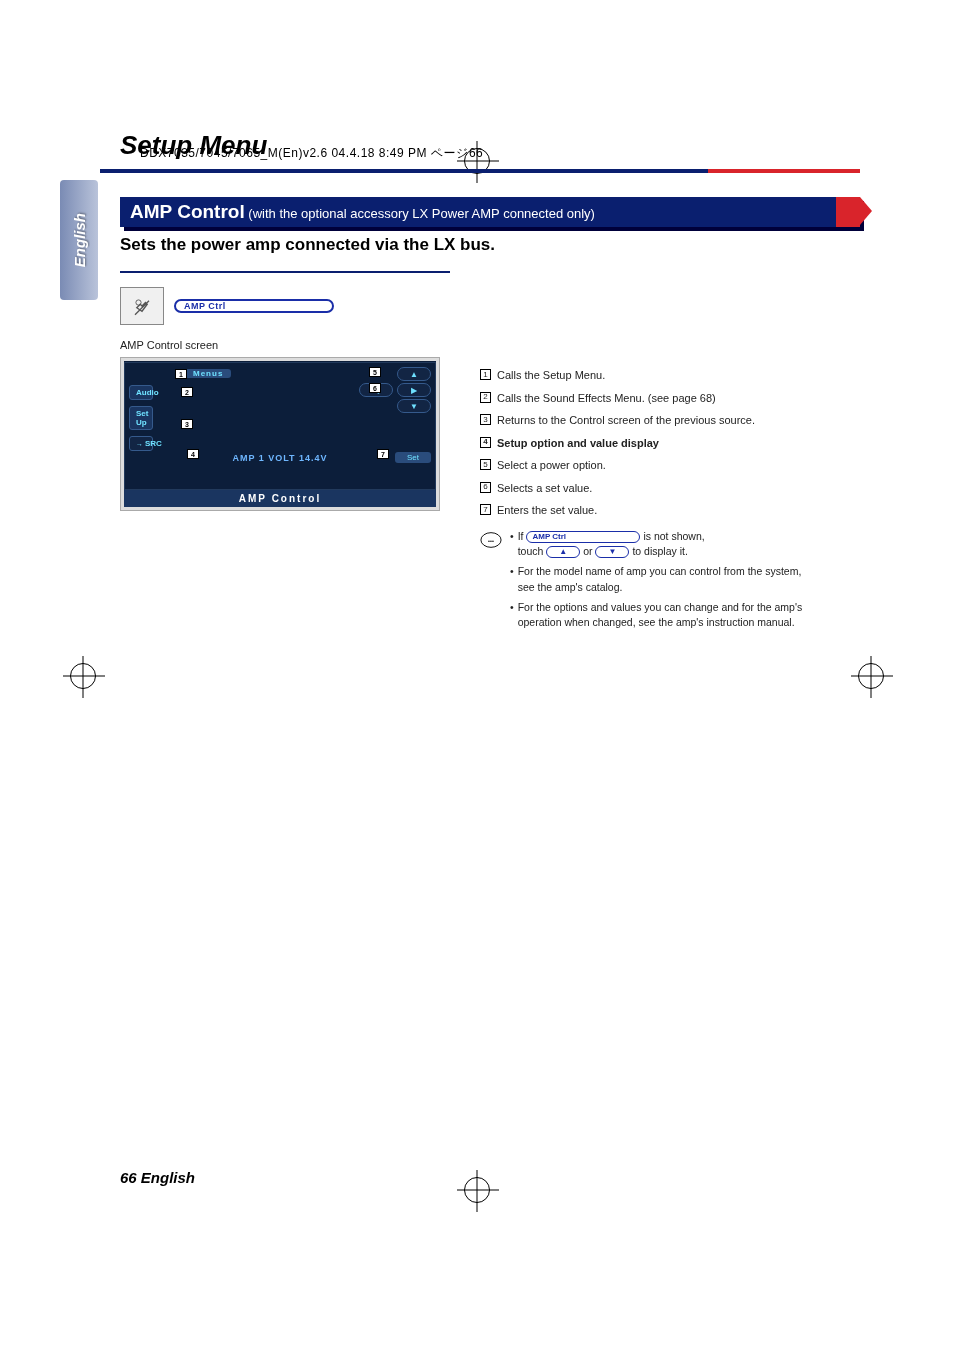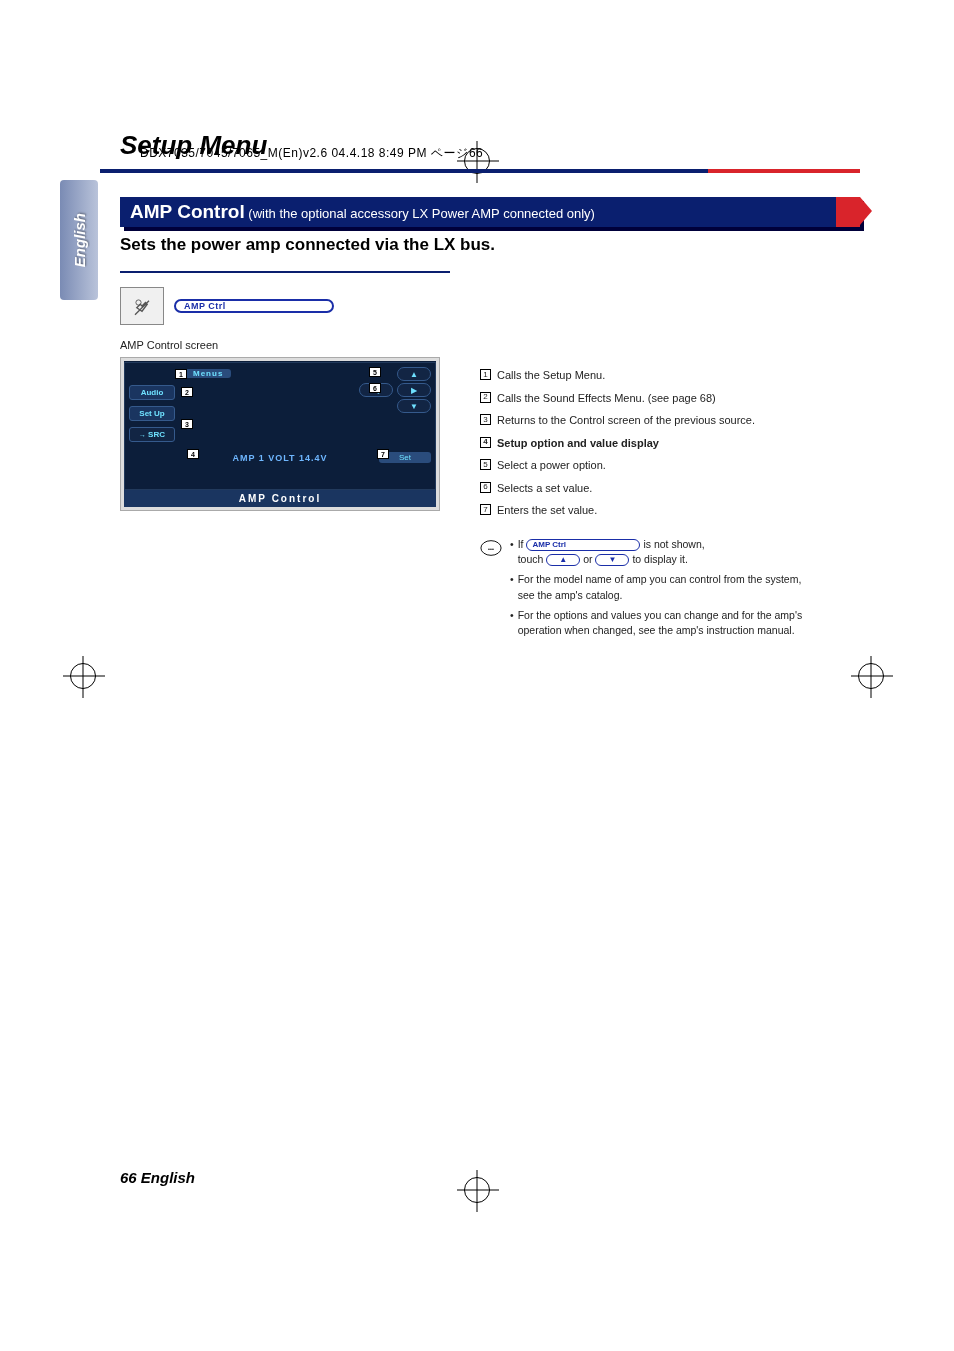--- a/index.html
+++ b/index.html
@@ -165,39 +165,39 @@
     position:absolute; top:6px; left:60px;
     background:#2a4c7c; color:#6fe1ff;
     font-size:8px; font-weight:bold;
     padding:0 8px; border-radius:3px;
     letter-spacing:1px;
   }
   .left-buttons { position:absolute; top:22px; left:4px; display:flex; flex-direction:column; gap:6px; }
   .dbtn {
     font-size:8px; font-weight:bold; color:#6fe1ff;
     background:#1a3560; border:1px solid #355a8c;
-    border-radius:3px; padding:2px 6px; width:46px; text-align:center;
+    border-radius:3px; padding:2px 6px; width:24px; text-align:center;
   }
   .dbtn.src { background:#122544; }
   .dbtn.src::before { content:"→"; margin-right:2px; font-size:7px; }
   .arrow-group { position:absolute; right:4px; top:4px; display:flex; flex-direction:column; align-items:flex-end; gap:2px; }
   .arrow-row { display:flex; gap:4px; }
   .abtn {
     width:34px; height:14px;
     background:#122544; border:1px solid #355a8c; border-radius:7px;
     color:#6fe1ff; font-size:8px; display:flex; align-items:center; justify-content:center;
   }
   .value-row {
     position:absolute; bottom:26px; left:0; right:0;
     display:flex; justify-content:center; align-items:center; gap:6px;
     color:#6fb7ff; font-size:9px; font-weight:bold; letter-spacing:1px;
   }
   .set-btn {
     font-size:8px; color:#6fe1ff; background:#2a4c7c;
-    padding:1px 20px; border-radius:3px; position:absolute; right:4px; bottom:26px;
+    padding:1px 12px; border-radius:3px; position:absolute; right:4px; bottom:26px;
   }
   .device-footer {
     background:#1a3560; color:#fff;
     text-align:center; font-size:10px; font-weight:bold;
     padding:3px 0; letter-spacing:2px;
   }
   .callout {
     background:#fff; color:#000; font-size:7px; font-weight:bold;
     width:12px; height:10px; border:1px solid #000;
     display:flex; align-items:center; justify-content:center;
@@ -208,21 +208,21 @@
   .co7{bottom:30px;right:46px;}
   .list-item {
     display:flex; gap:6px; margin-bottom:6px; align-items:flex-start;
   }
   .num-box {
     width:11px; height:11px; border:1px solid #000; font-size:8px;
     display:flex; align-items:center; justify-content:center; flex-shrink:0;
     margin-top:2px;
   }
   .bold { font-weight:bold; }
-  .note-block { display:flex; gap:8px; margin-top:18px; align-items:flex-start; }
+  .note-block { display:flex; gap:8px; margin-top:10px; align-items:flex-start; }
   .note-icon { width:22px; flex-shrink:0; }
   .small-pill {
     display:inline-flex; align-items:center; justify-content:center;
     width:34px; height:12px; border:1.5px solid #1a2ea8; border-radius:6px;
     color:#1a2ea8; font-size:8px; vertical-align:middle;
   }
   .amp-inline {
     display:inline-flex; width:114px; height:12px;
     border:1.5px solid #1a2ea8; border-radius:6px;
     color:#1a2ea8; font-size:8px; font-weight:bold;

